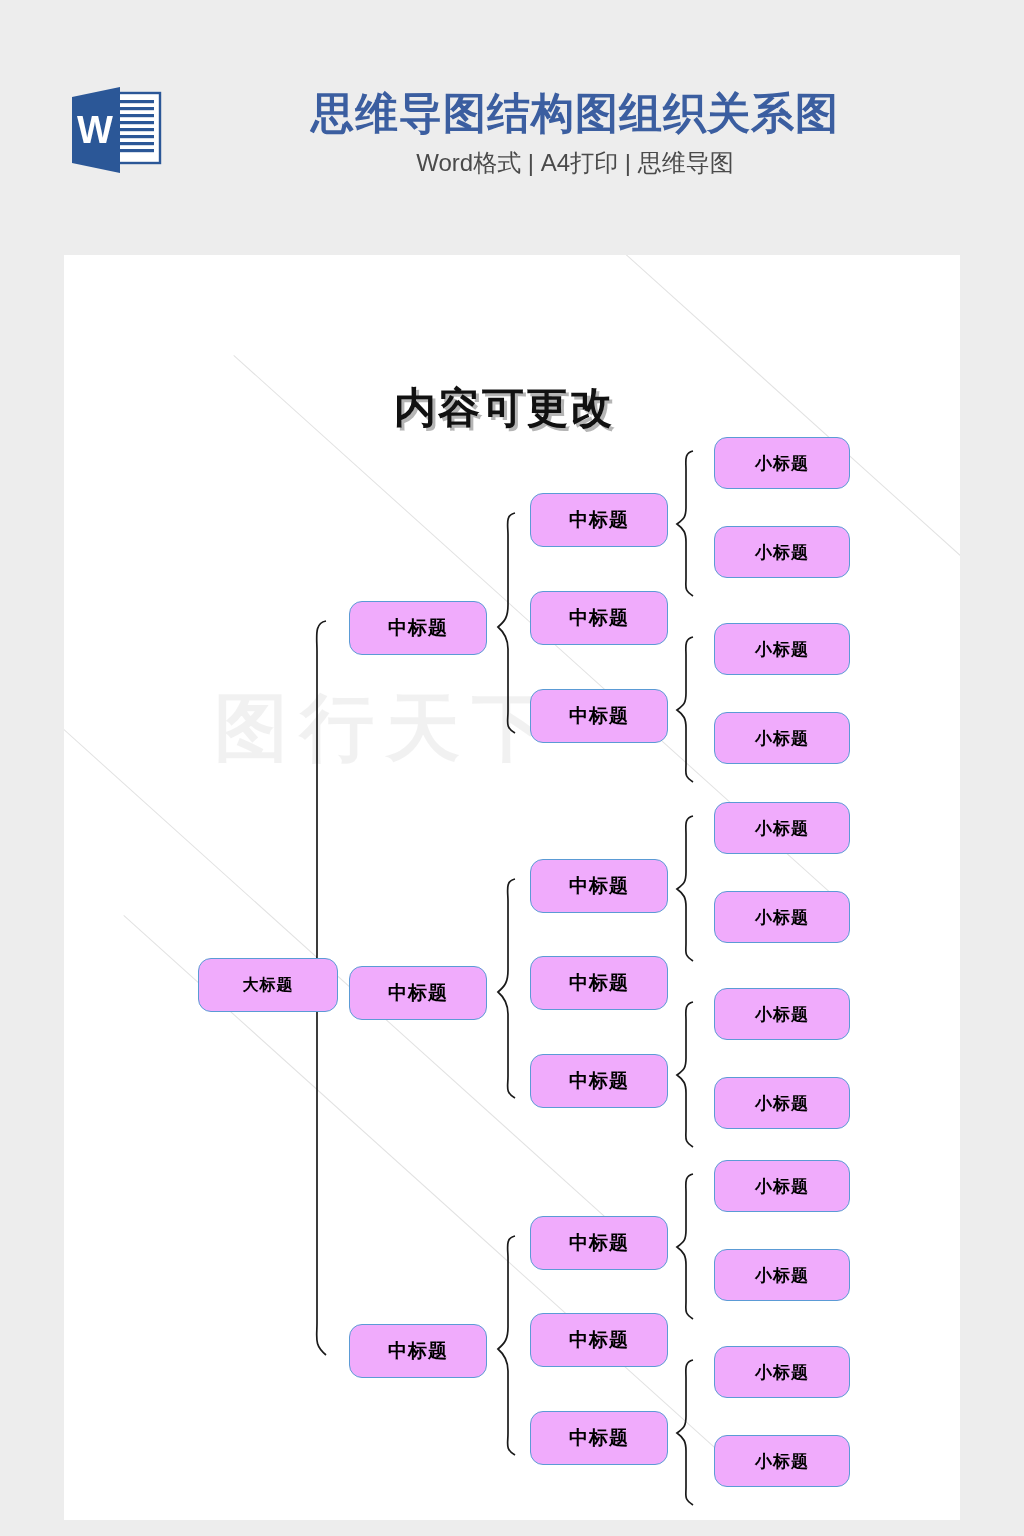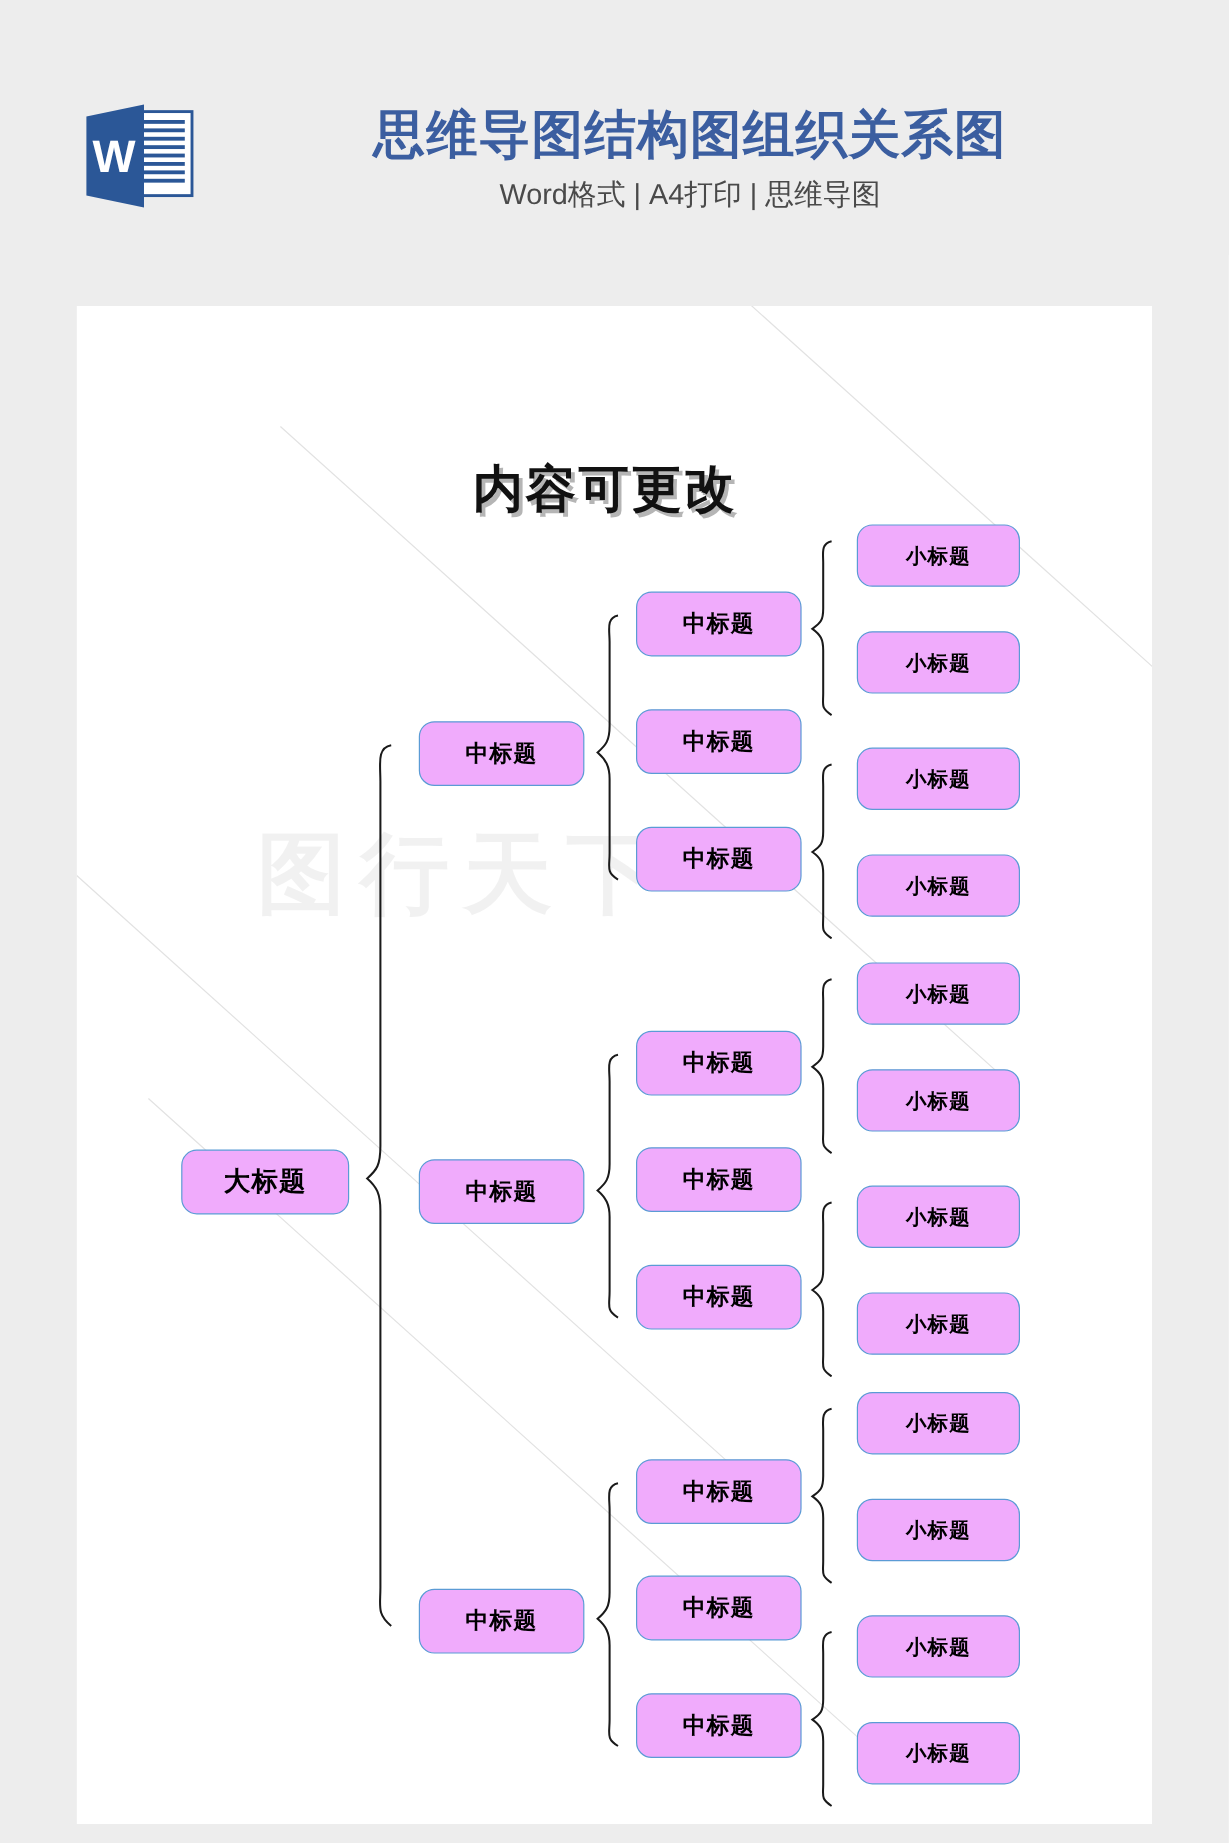--- a/index.html
+++ b/index.html
@@ -84,21 +84,21 @@
     border-radius:13px;
     background:#f0abfc;
     display:flex;
     align-items:center;
     justify-content:center;
     font-weight:bold;
     color:#000;
     letter-spacing:1px;
     white-space:nowrap;
   }
-  .node-root  { font-size:22px; }
+  .node-root  { font-size:16px;margin-left:47px; }
   .node-mid   { font-size:19px; }
   .node-sub   { font-size:19px; }
   .node-leaf  { font-size:17px; }
 
   svg.braces {
     position:absolute; left:0; top:0;
     width:896px; height:1265px;
     pointer-events:none;
     overflow:visible;
   }

